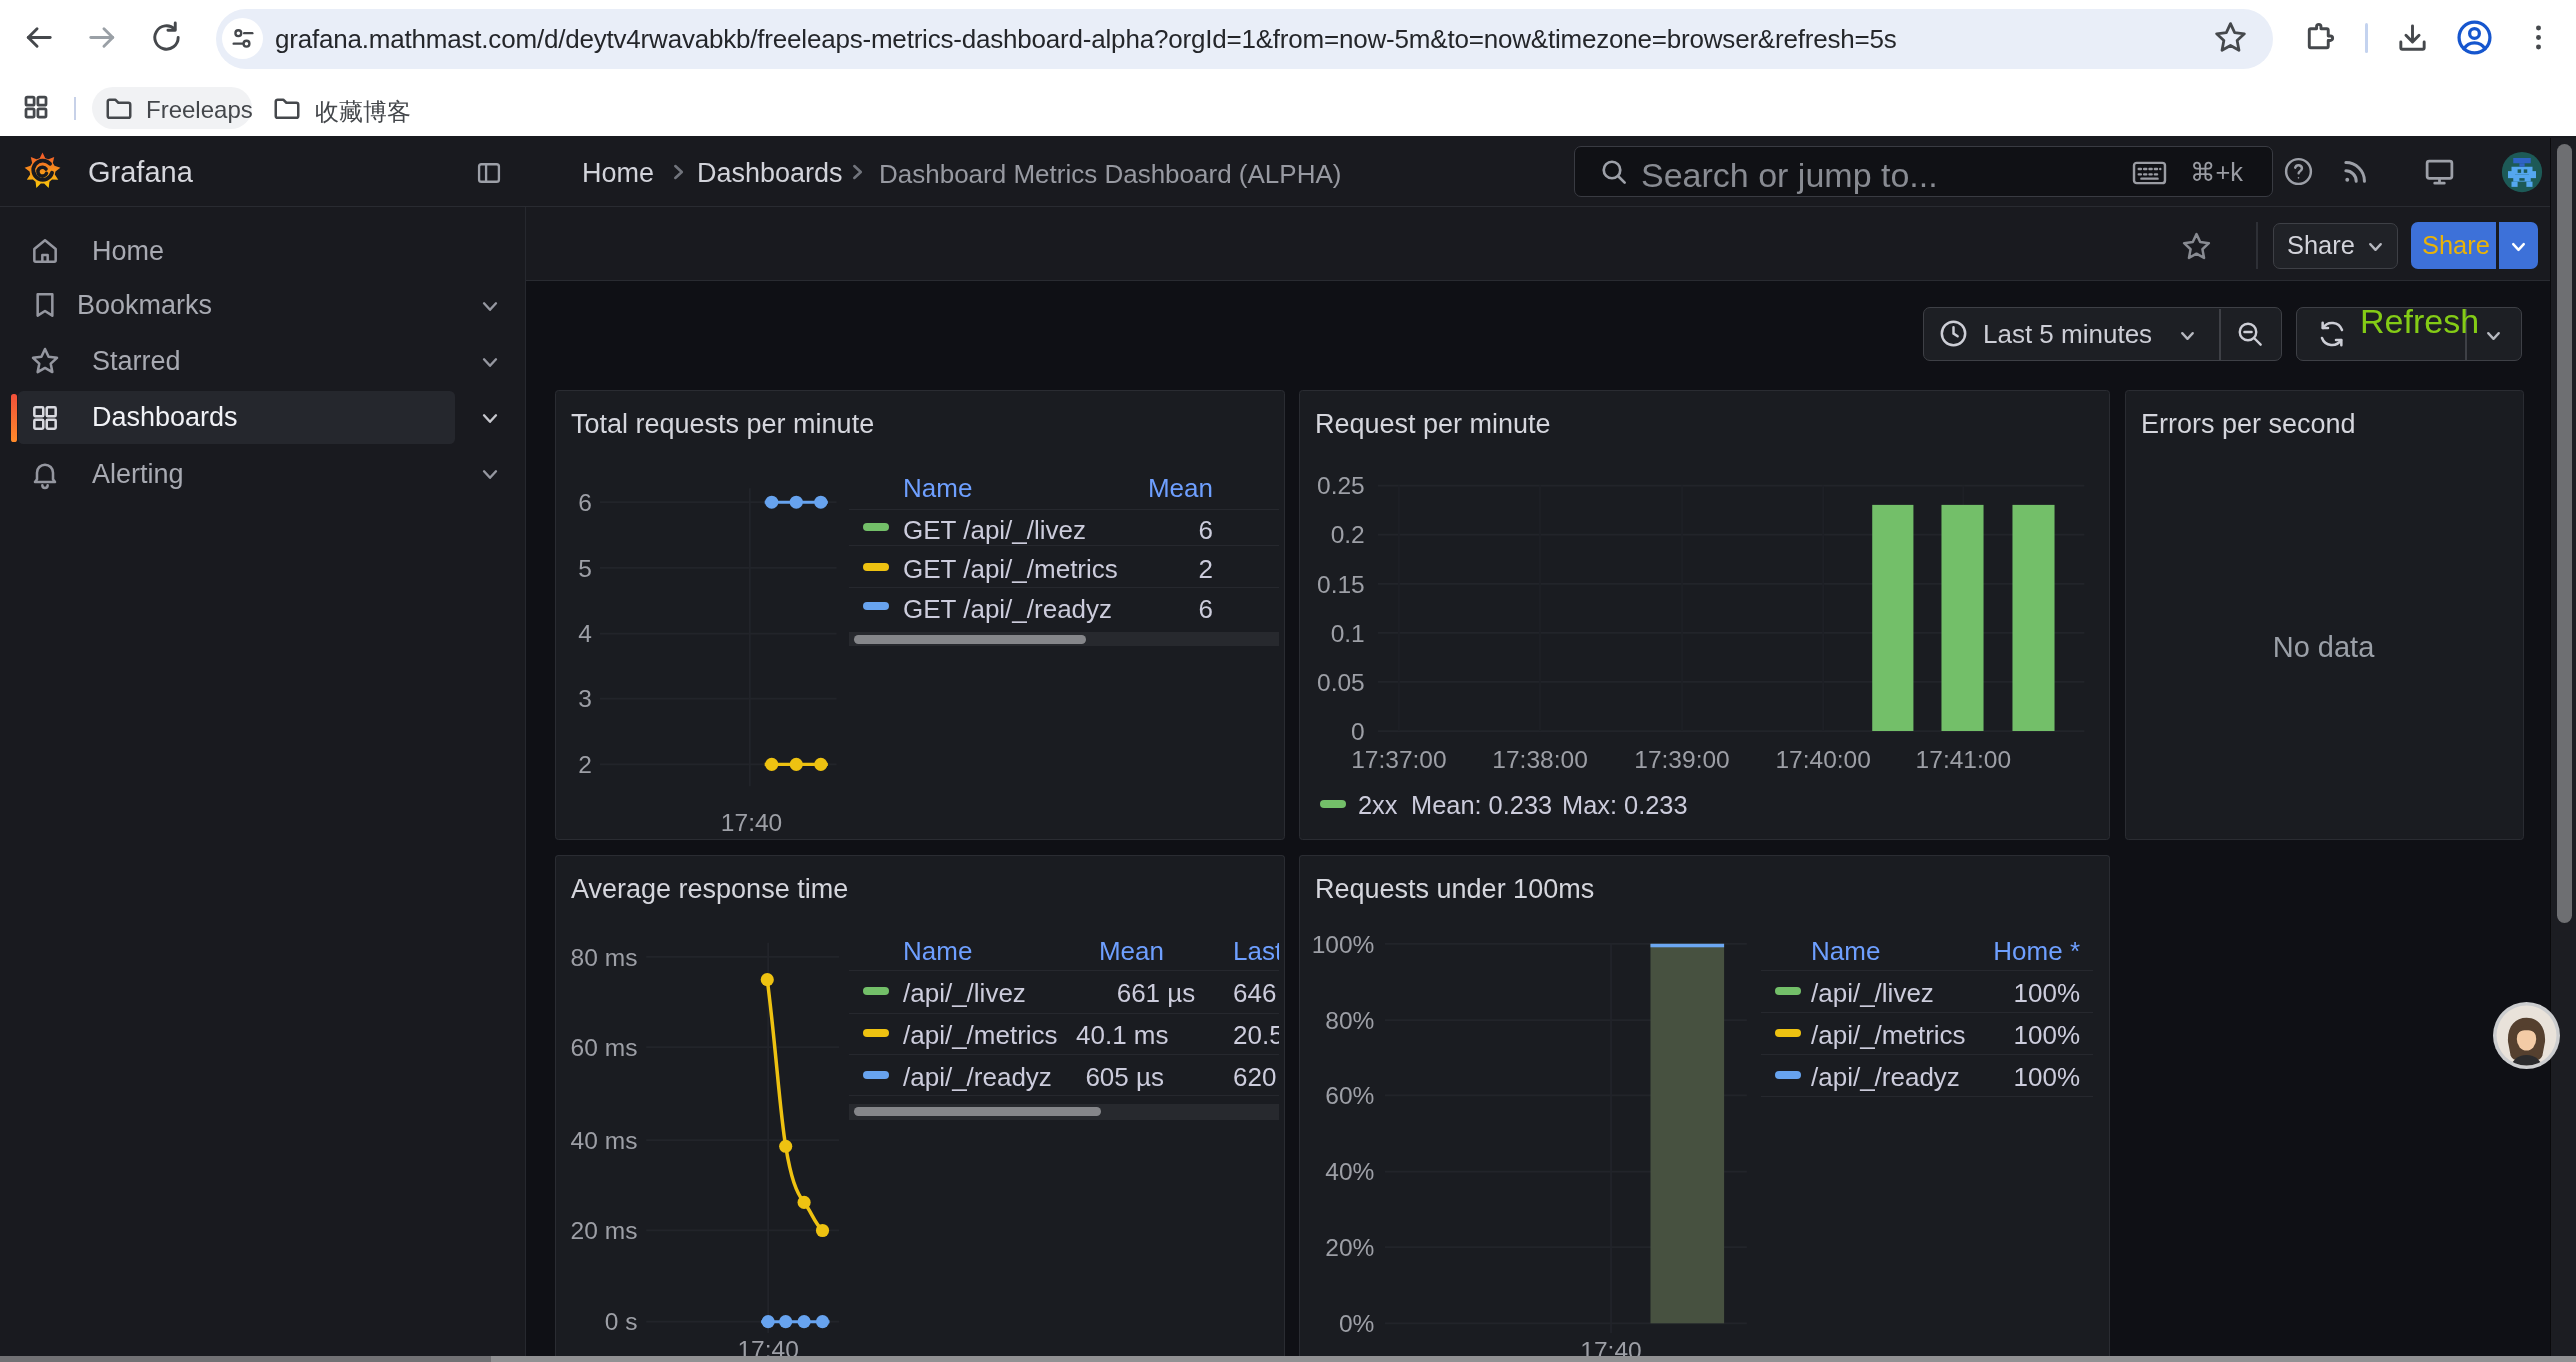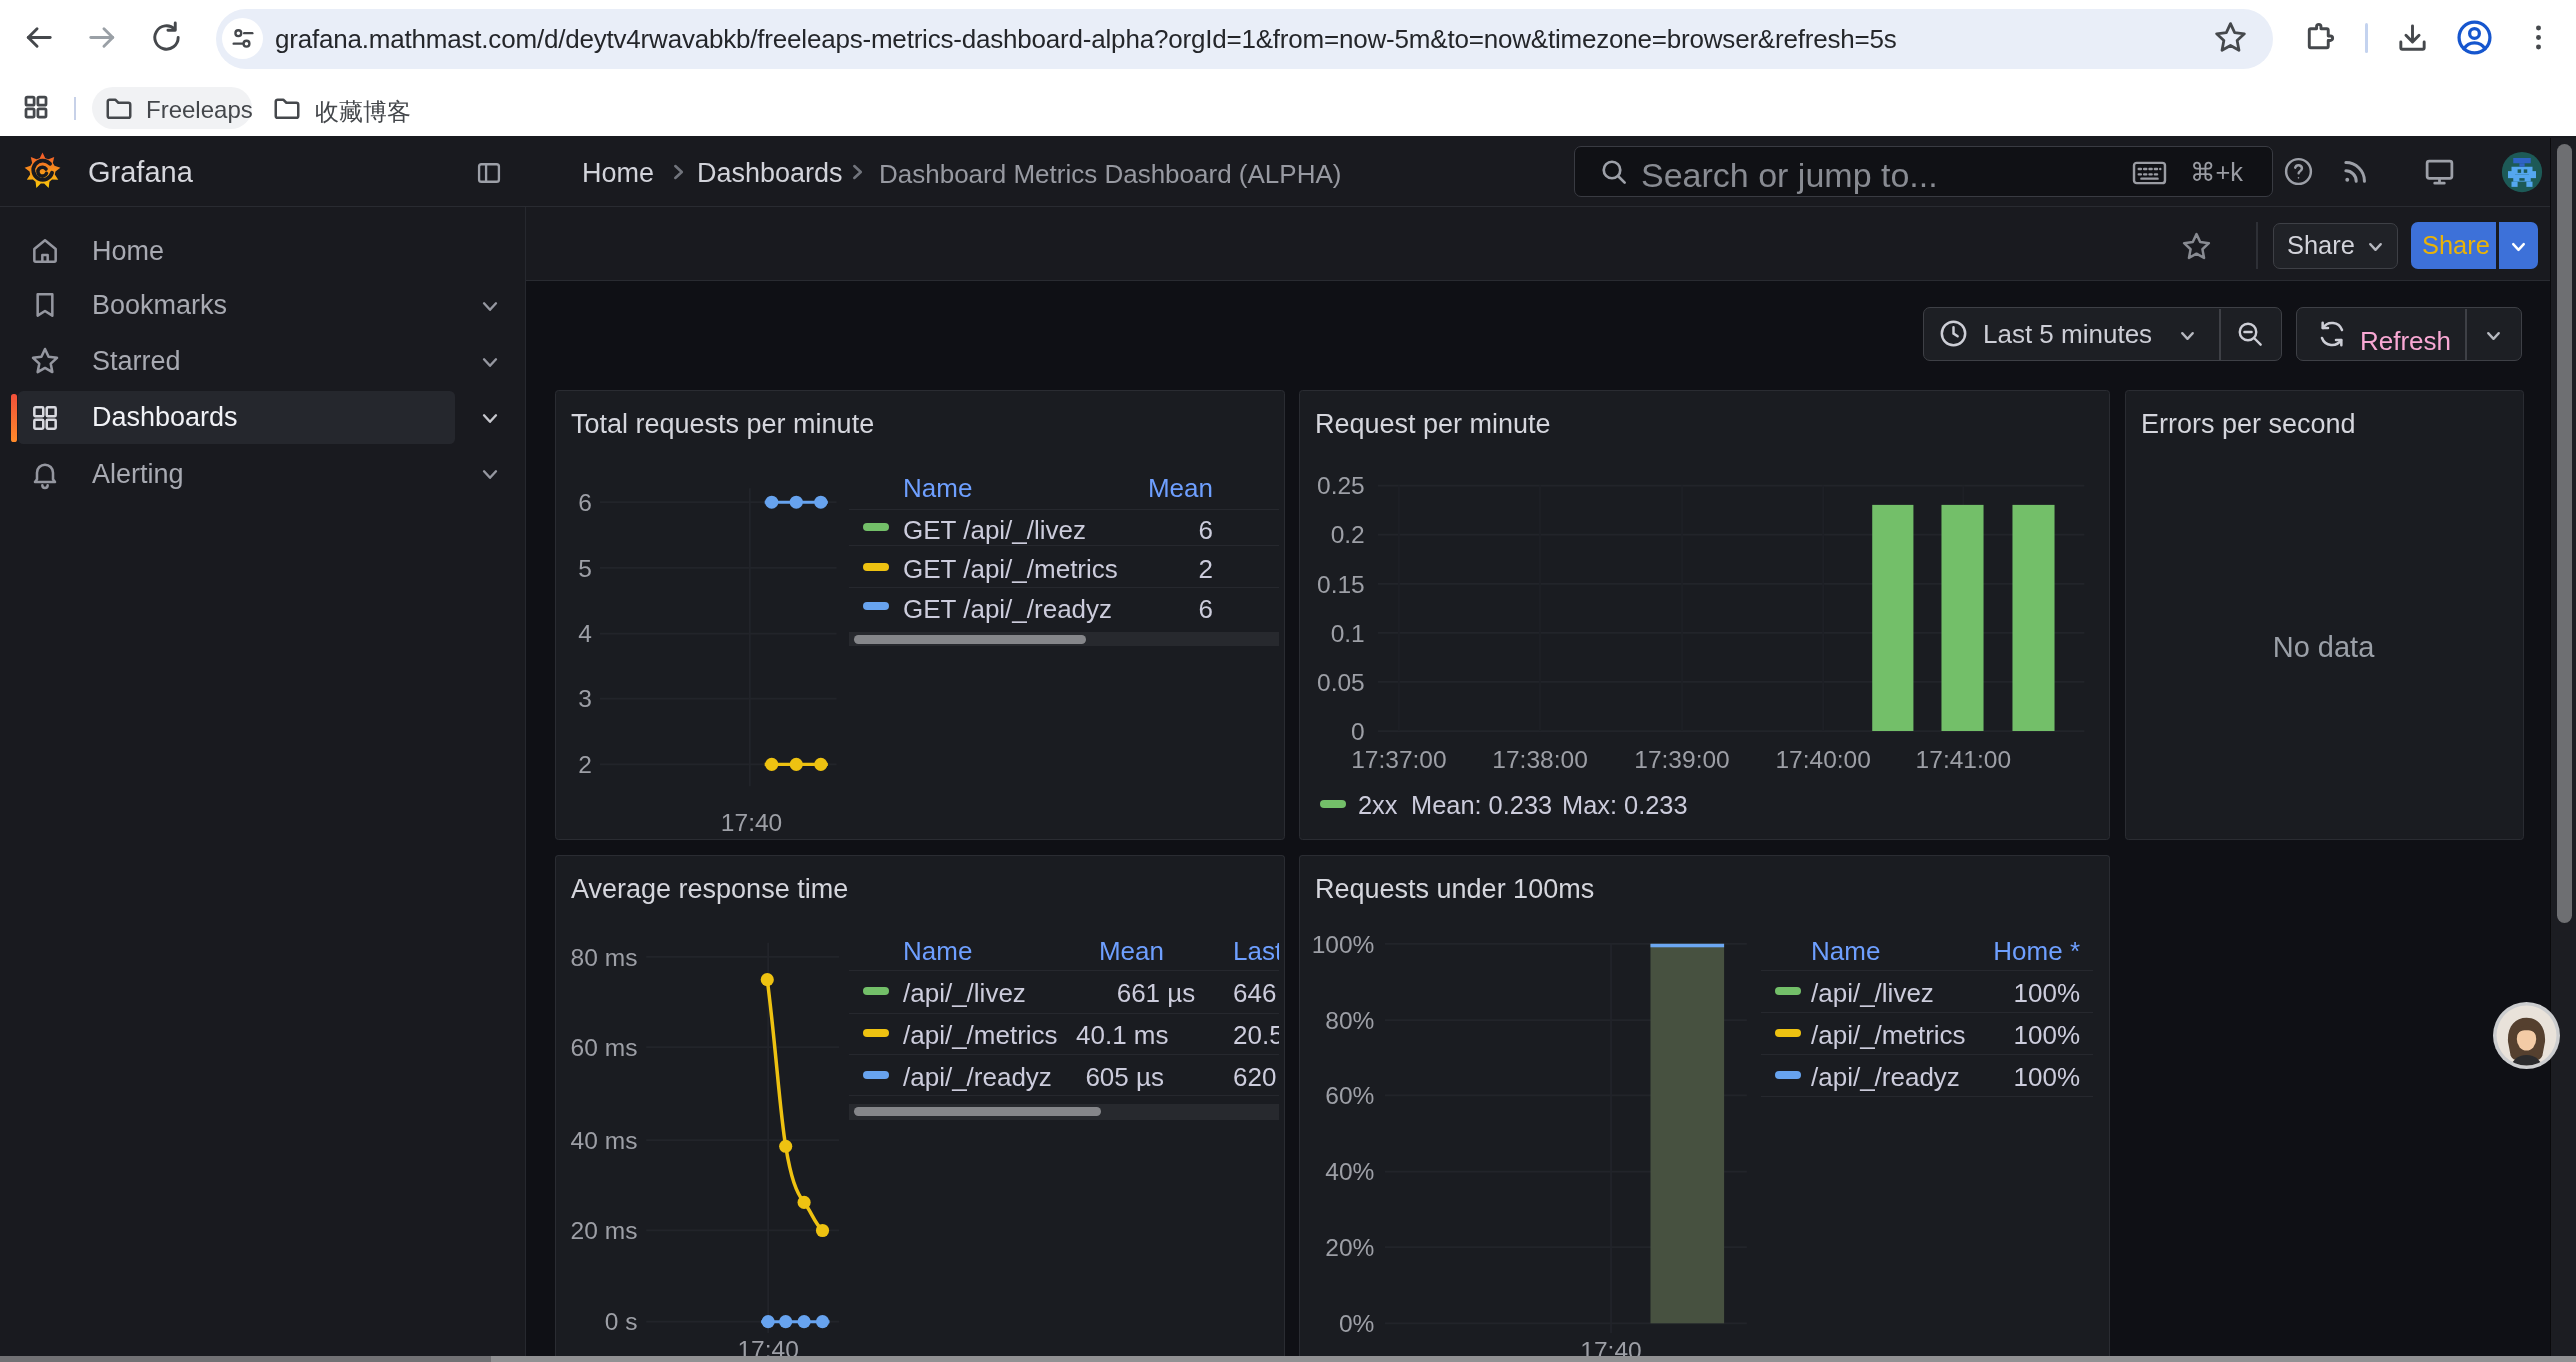--- a/index.html
+++ b/index.html
@@ -201,21 +201,21 @@
  <svg class="abs" style="left:2507px;top:235px" width="23" height="23" viewBox="0 0 24 24" fill="none" stroke="#ffffff" stroke-width="2.6" stroke-linecap="round" stroke-linejoin="round">
       <path d="M6.5 9.5l5.5 6 5.5-6"></path>
     </svg>
 </div>
 
 <div class="abs" style="left:0;top:207px;width:526px;height:1156px;background:#191a1f;border-right:1.8px solid #26282e;box-sizing:border-box"></div>
 
 <div class="abs" style="left:17.5px;top:391px;width:437px;height:53px;background:#25272d;border-radius:5.3px"></div>
 <div class="abs" style="left:11.4px;top:394px;width:5.3px;height:48px;border-radius:2.6px;background:linear-gradient(180deg,#f2503a,#ff8a2a)"></div>
 <div class="abs" style="left:92px;top:236px;font-size:27px;color:#a8aab2">Home</div>
-<div class="abs" style="left:92px;top:290px;font-size:27px;color:#a8aab2">Bookmarks</div>
+<div class="abs" style="left:77px;top:290px;font-size:27px;color:#a8aab2">Bookmarks</div>
 <div class="abs" style="left:92px;top:346px;font-size:27px;color:#a8aab2">Starred</div>
 <div class="abs" style="left:92px;top:402px;font-size:27px;color:#f1f2f6">Dashboards</div>
 <div class="abs" style="left:92px;top:459px;font-size:27px;color:#a8aab2">Alerting</div>
 <div id="sidebaricons" class="abs" style="left:0;top:0">
 
  <svg class="abs" style="left:29px;top:235px" width="32" height="32" viewBox="0 0 24 24" fill="none" stroke="#9597a0" stroke-width="1.9" stroke-linejoin="round">
       <path d="M4 10.5L12 4l8 6.5V19a1 1 0 0 1-1 1H5a1 1 0 0 1-1-1z"></path>
       <path d="M10 20v-5h4v5"></path>
     </svg>
 
@@ -272,21 +272,21 @@
     </svg>
 
  <div class="abs" style="left:2296px;top:307px;width:226px;height:54px;background:#1d1f24;border:1.8px solid #3e4046;border-radius:7px;box-sizing:border-box"></div>
  <div class="abs" style="left:2465px;top:309px;width:1.8px;height:51px;background:#3e4046"></div>
  <svg class="abs" style="left:2316px;top:318px" width="32" height="32" viewBox="0 0 24 24" fill="none" stroke="#cdced6" stroke-width="1.9" stroke-linecap="round" stroke-linejoin="round">
       <path d="M19.5 9A8 8 0 0 0 5.2 7.5"></path>
       <path d="M5 3.5v4h4"></path>
       <path d="M4.5 15a8 8 0 0 0 14.3 1.5"></path>
       <path d="M19 20.5v-4h-4"></path>
     </svg>
- <div class="abs" style="left:2360px;top:326px;font-size:26px;color:#f9a8d4">Refresh</div>
+ <div class="abs" style="left:2360px;top:302px;font-size:34px;color:#84cc16">Refresh</div>
  <svg class="abs" style="left:2482px;top:324px" width="23" height="23" viewBox="0 0 24 24" fill="none" stroke="#b6b8bf" stroke-width="2.4" stroke-linecap="round" stroke-linejoin="round">
       <path d="M6.5 9.5l5.5 6 5.5-6"></path>
     </svg>
 </div>
 
 <div id="p1" class="panel" style="left:555px;top:390px;width:728px;height:448px"></div>
 <div id="p2" class="panel" style="left:1299px;top:390px;width:809px;height:448px"></div>
 <div id="p3" class="panel" style="left:2125px;top:390px;width:397px;height:448px"></div>
 <div id="p4" class="panel" style="left:555px;top:855px;width:728px;height:508px;border-bottom:none;border-radius:3.5px 3.5px 0 0"></div>
 <div id="p5" class="panel" style="left:1299px;top:855px;width:809px;height:508px;border-bottom:none;border-radius:3.5px 3.5px 0 0"></div>

